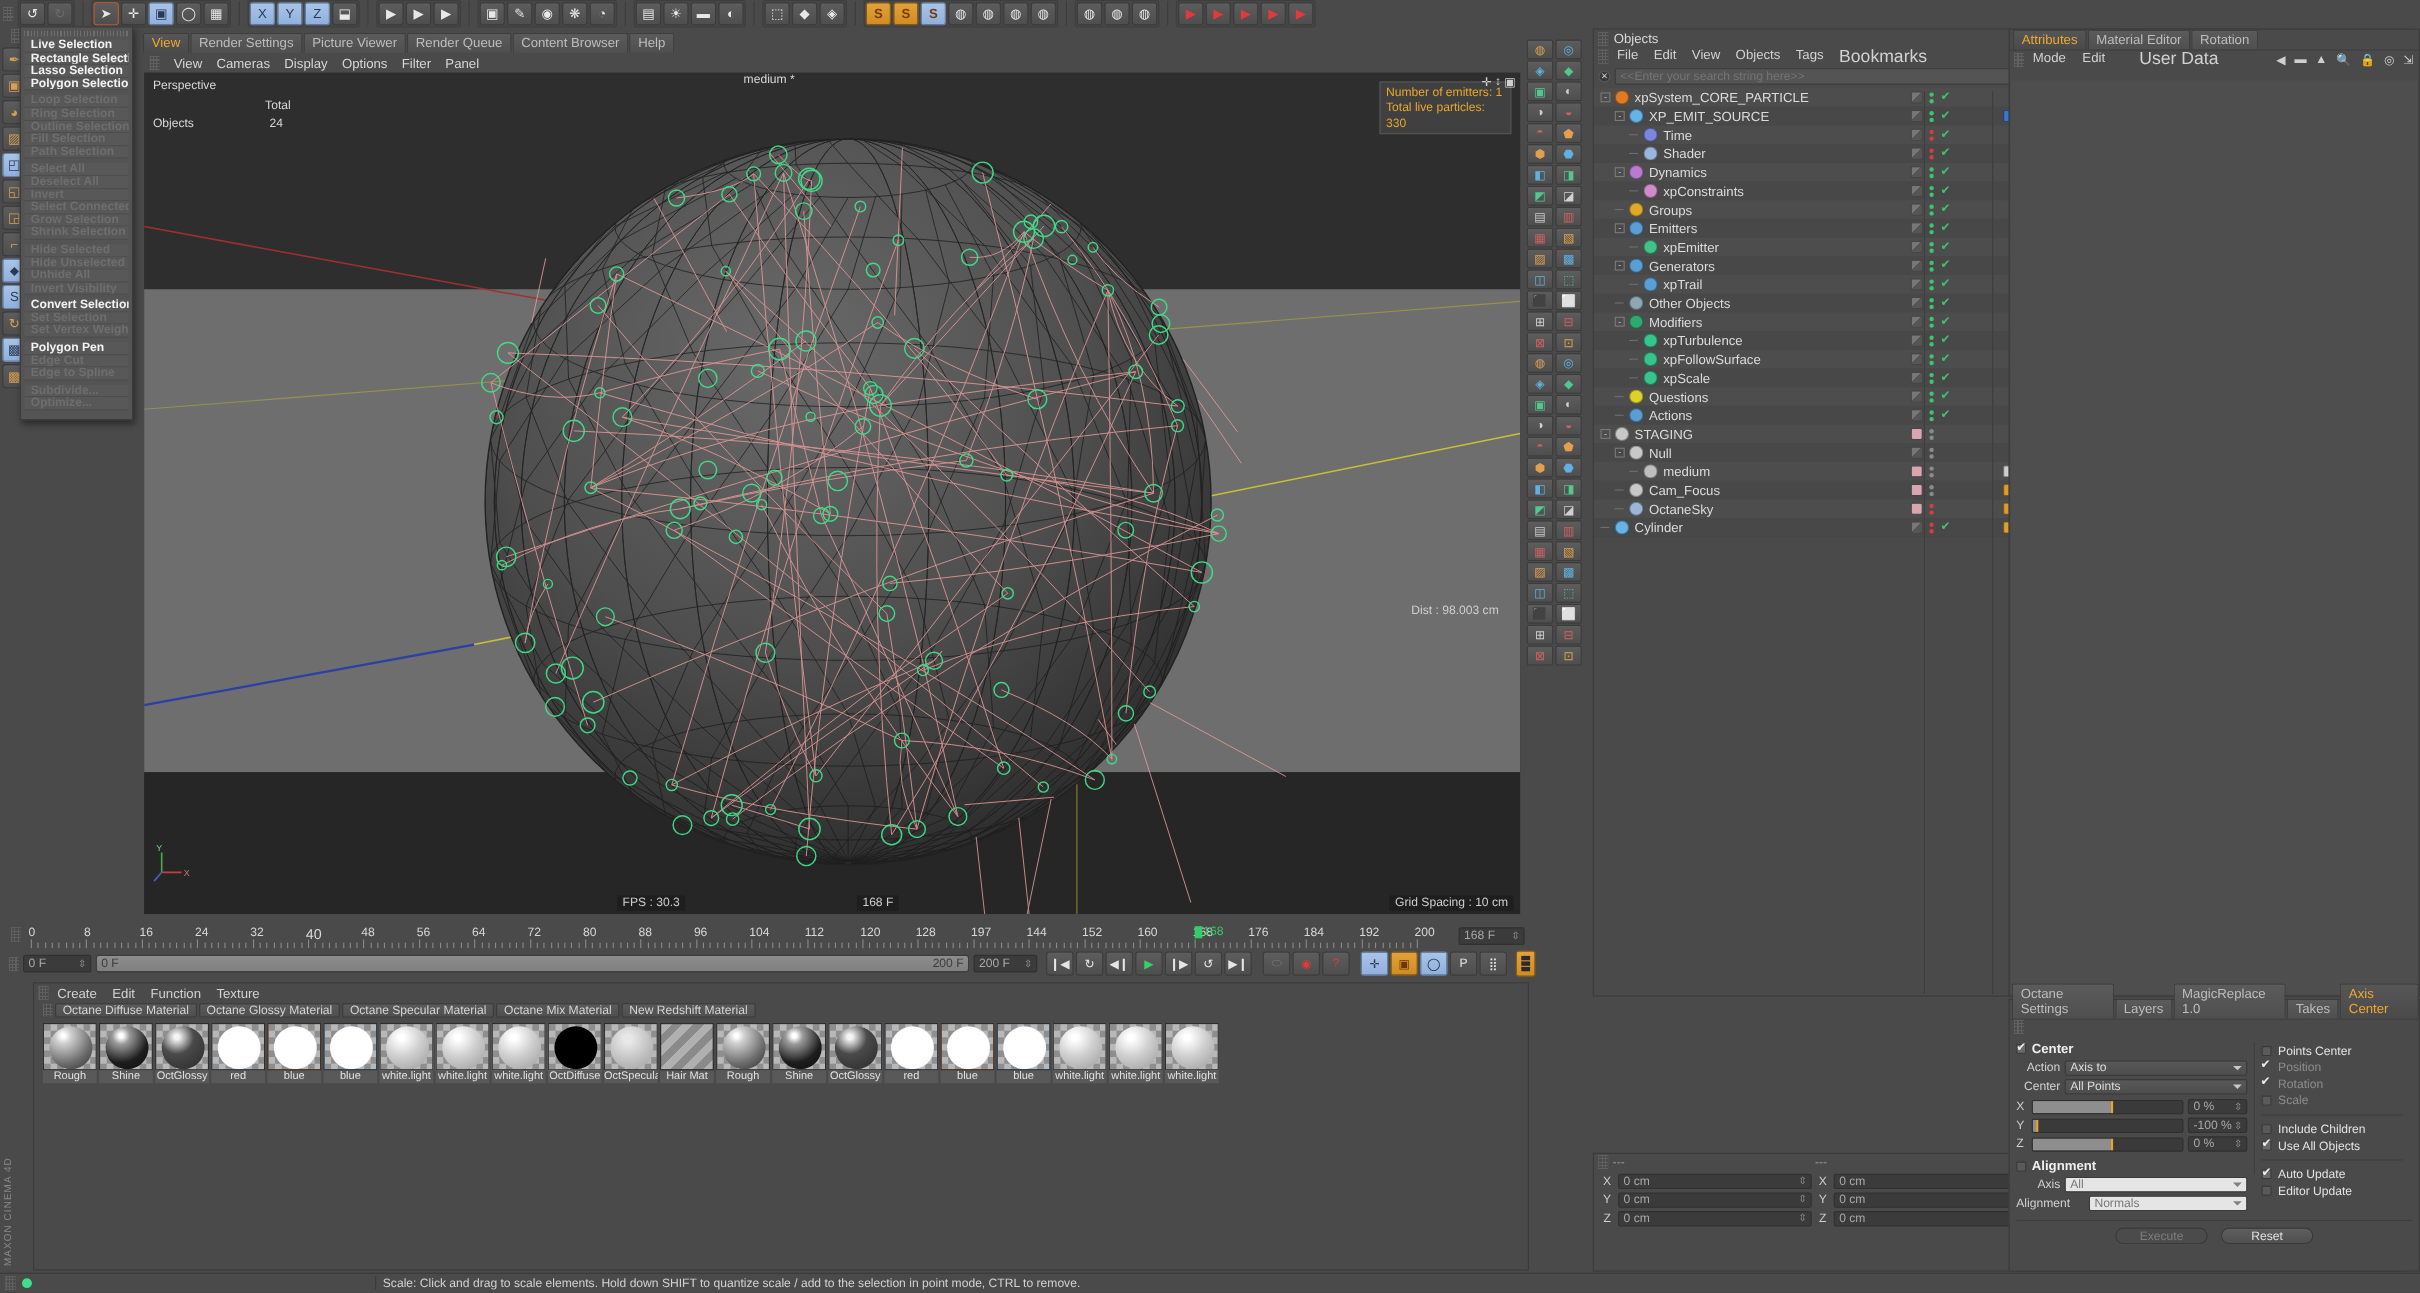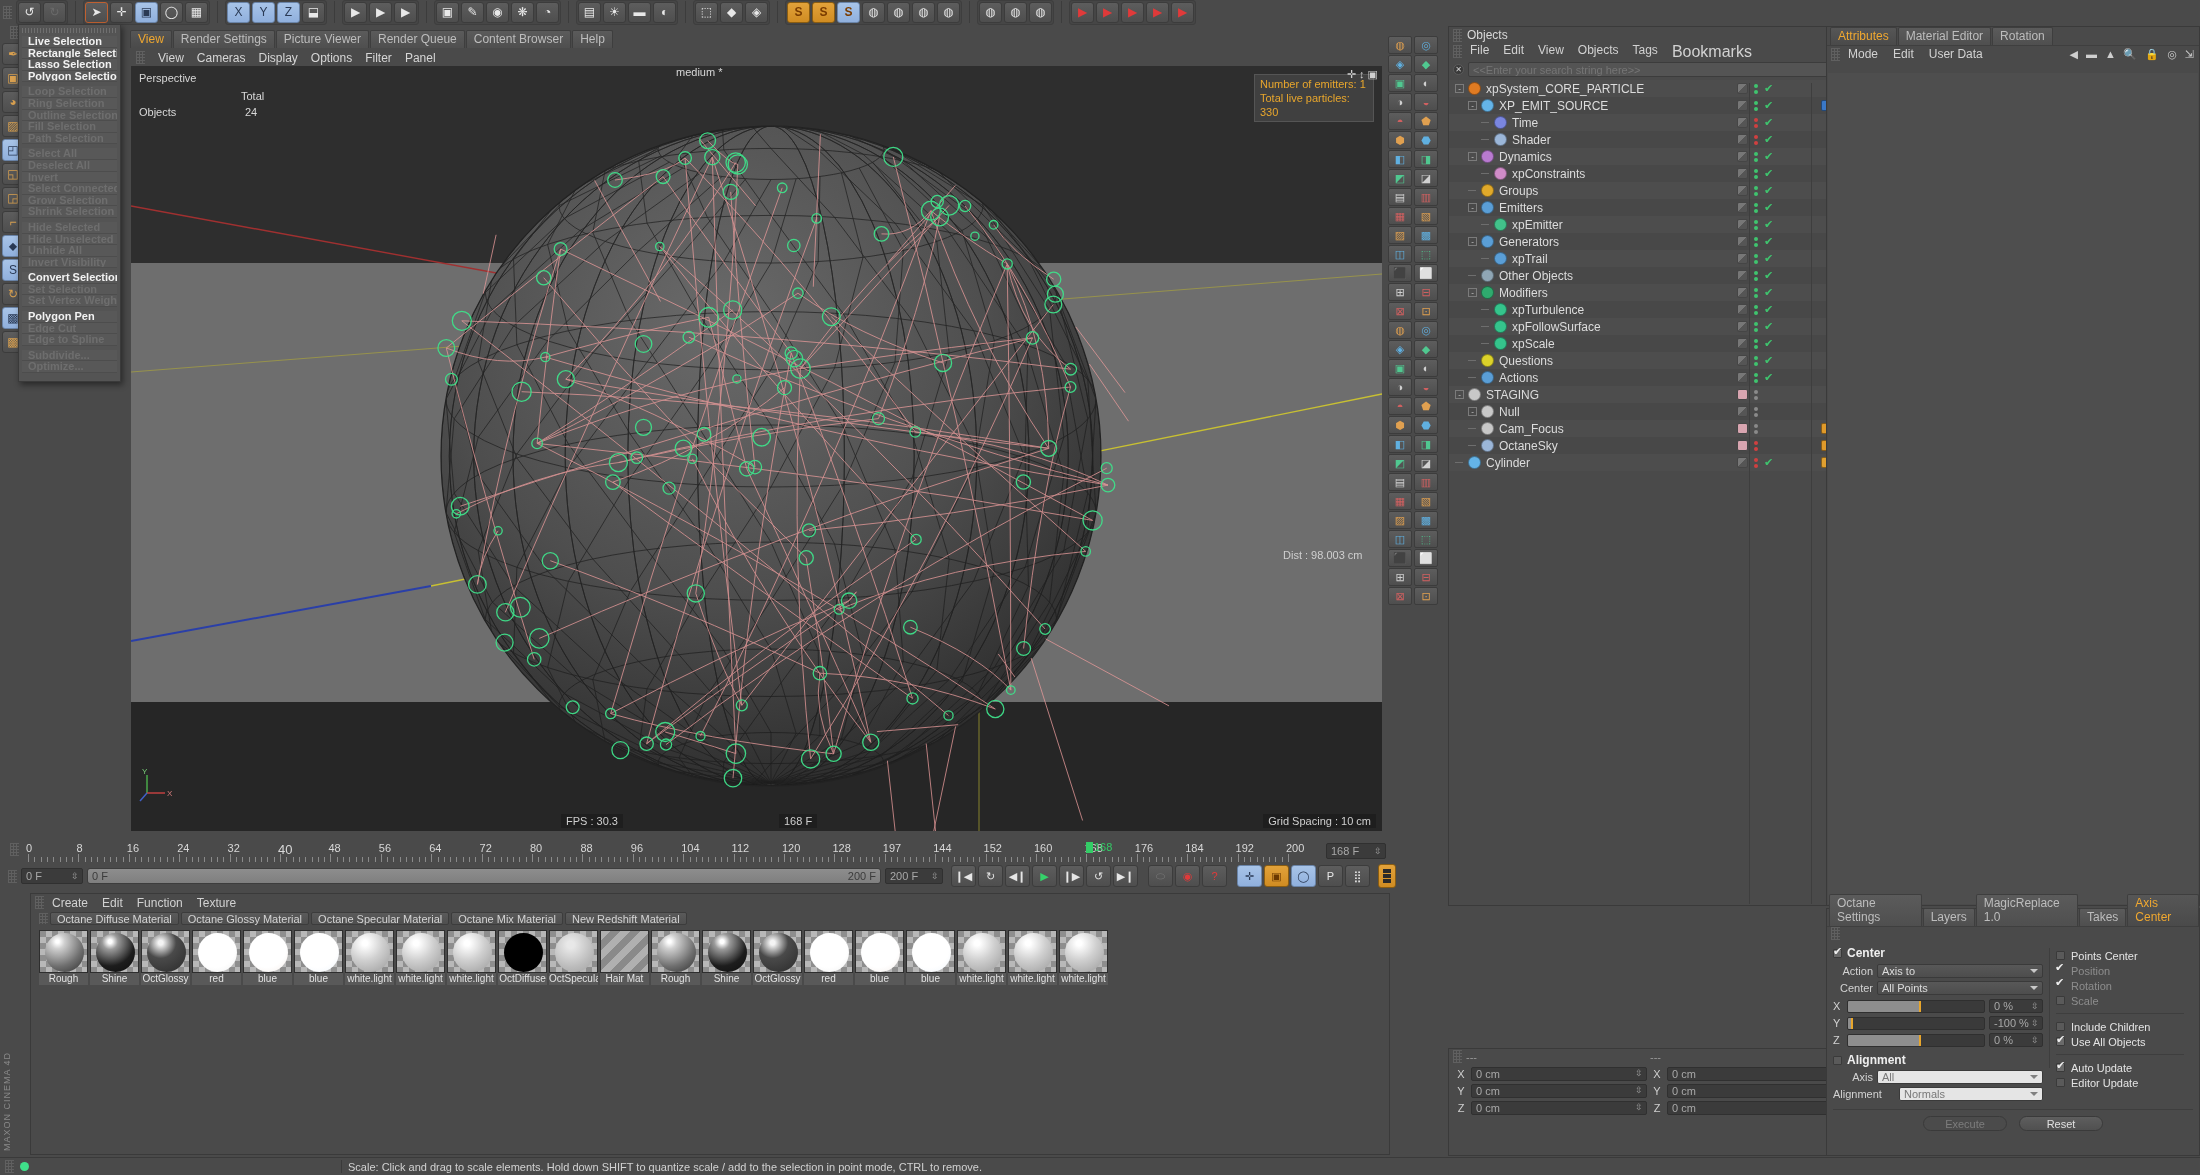--- a/index.html
+++ b/index.html
@@ -1431,20 +1431,39 @@
           <span style="flex:1;overflow:hidden;white-space:nowrap;">Null</span>
           <span style="position:absolute;left:288px;display:flex;align-items:center;gap:6px;">
             <span class="otag" style="background:#6d6d6d;border:1px solid #454545;background-image:linear-gradient(135deg,#777 45%,#555 45%);"></span>
             <span style="display:flex;flex-direction:column;gap:2px;">
               <span style="width:4px;height:4px;border-radius:50%;background:#8a8a8a;"></span>
               <span style="width:4px;height:4px;border-radius:50%;background:#8a8a8a;"></span>
             </span>
           </span>
         </div>
         <div class="orow">
+          <div style="width:32px;flex:none;"></div>
+          <div style="width:11px;flex:none;display:flex;align-items:center;">
+            <span style="display:inline-block;width:8px;height:1px;background:#6e6e6e;"></span>
+          </div>
+          <span class="oicon" style="background:#bfbfbf;margin:0 5px 0 2px;border:1px solid rgba(0,0,0,.35);"></span>
+          <span style="flex:1;overflow:hidden;white-space:nowrap;">medium</span>
+          <span style="position:absolute;left:288px;display:flex;align-items:center;gap:6px;">
+            <span class="otag" style="background:#d8a5b0;border:1px solid #454545;"></span>
+            <span style="display:flex;flex-direction:column;gap:2px;">
+              <span style="width:4px;height:4px;border-radius:50%;background:#8a8a8a;"></span>
+              <span style="width:4px;height:4px;border-radius:50%;background:#8a8a8a;"></span>
+            </span>
+          </span>
+          <span style="position:absolute;left:372px;display:flex;align-items:center;gap:4px;">
+            <span style="width:11px;height:11px;border-radius:2px;background:#cfcfcf;border:1px solid rgba(0,0,0,.4);"></span>
+            <span style="width:11px;height:11px;border-radius:2px;background:#d03a2a;border:1px solid rgba(0,0,0,.4);"></span>
+          </span>
+        </div>
+        <div class="orow">
           <div style="width:19px;flex:none;"></div>
           <div style="width:11px;flex:none;display:flex;align-items:center;">
             <span style="display:inline-block;width:8px;height:1px;background:#6e6e6e;"></span>
           </div>
           <span class="oicon" style="background:#c8c8c8;margin:0 5px 0 2px;border:1px solid rgba(0,0,0,.35);"></span>
           <span style="flex:1;overflow:hidden;white-space:nowrap;">Cam_Focus</span>
           <span style="position:absolute;left:288px;display:flex;align-items:center;gap:6px;">
             <span class="otag" style="background:#d8a5b0;border:1px solid #454545;"></span>
             <span style="display:flex;flex-direction:column;gap:2px;">
               <span style="width:4px;height:4px;border-radius:50%;background:#8a8a8a;"></span>
@@ -1503,21 +1522,21 @@
     <div class="tabstrip" id="attrtabs" style="height:18px;padding-left:3px;padding-top:2px;">
         <div class="tab active">Attributes</div>
         <div class="tab">Material Editor</div>
         <div class="tab">Rotation</div>
       </div>
     <div style="display:flex;align-items:center;height:17px;padding-left:4px;position:relative;border-top:1px solid #3f3f3f;">
       <span class="grip"></span>
       <div id="attrmenu" style="display:flex;gap:15px;margin-left:8px;">
           <span style="font-size:12px;">Mode</span>
           <span style="font-size:12px;">Edit</span>
-          <span style="font-size:12px;">User Data</span>
+          <span style="font-size:16px;margin-left:16px;">User Data</span>
         </div>
       <div id="attrhdricons" style="position:absolute;right:5px;display:flex;gap:8px;align-items:center;">
           <span style="font-size:11px;color:#cfcfcf;">◀</span>
           <span style="font-size:11px;color:#cfcfcf;">▬</span>
           <span style="font-size:11px;color:#cfcfcf;">▲</span>
           <span style="font-size:11px;color:#cfcfcf;">🔍</span>
           <span style="font-size:11px;color:#cfcfcf;">🔒</span>
           <span style="font-size:11px;color:#cfcfcf;">◎</span>
           <span style="font-size:11px;color:#cfcfcf;">⇲</span>
         </div>

